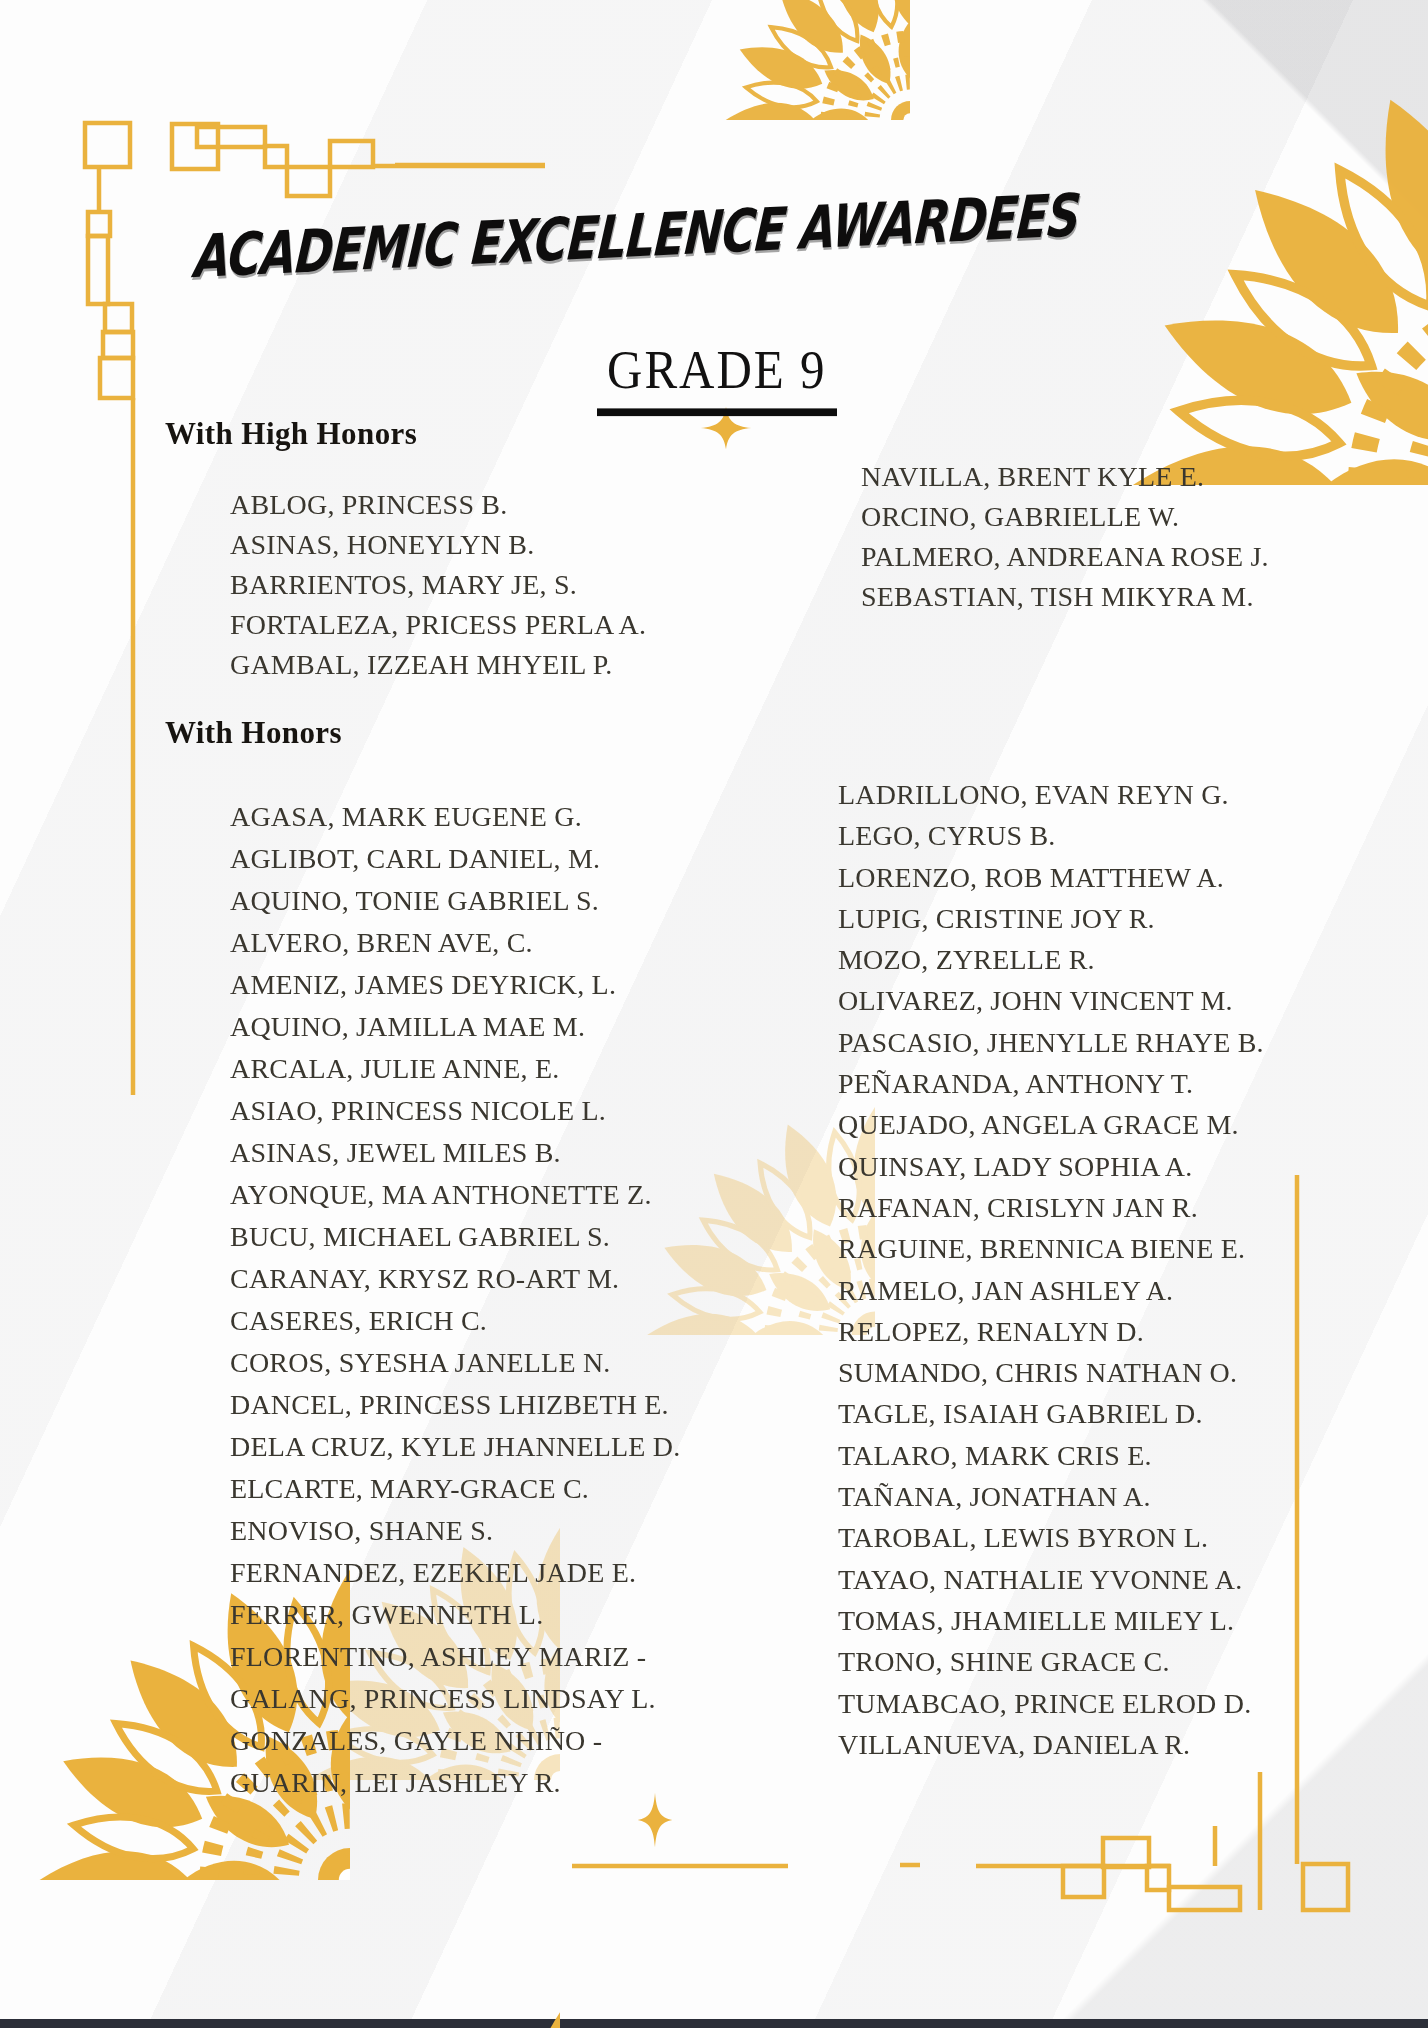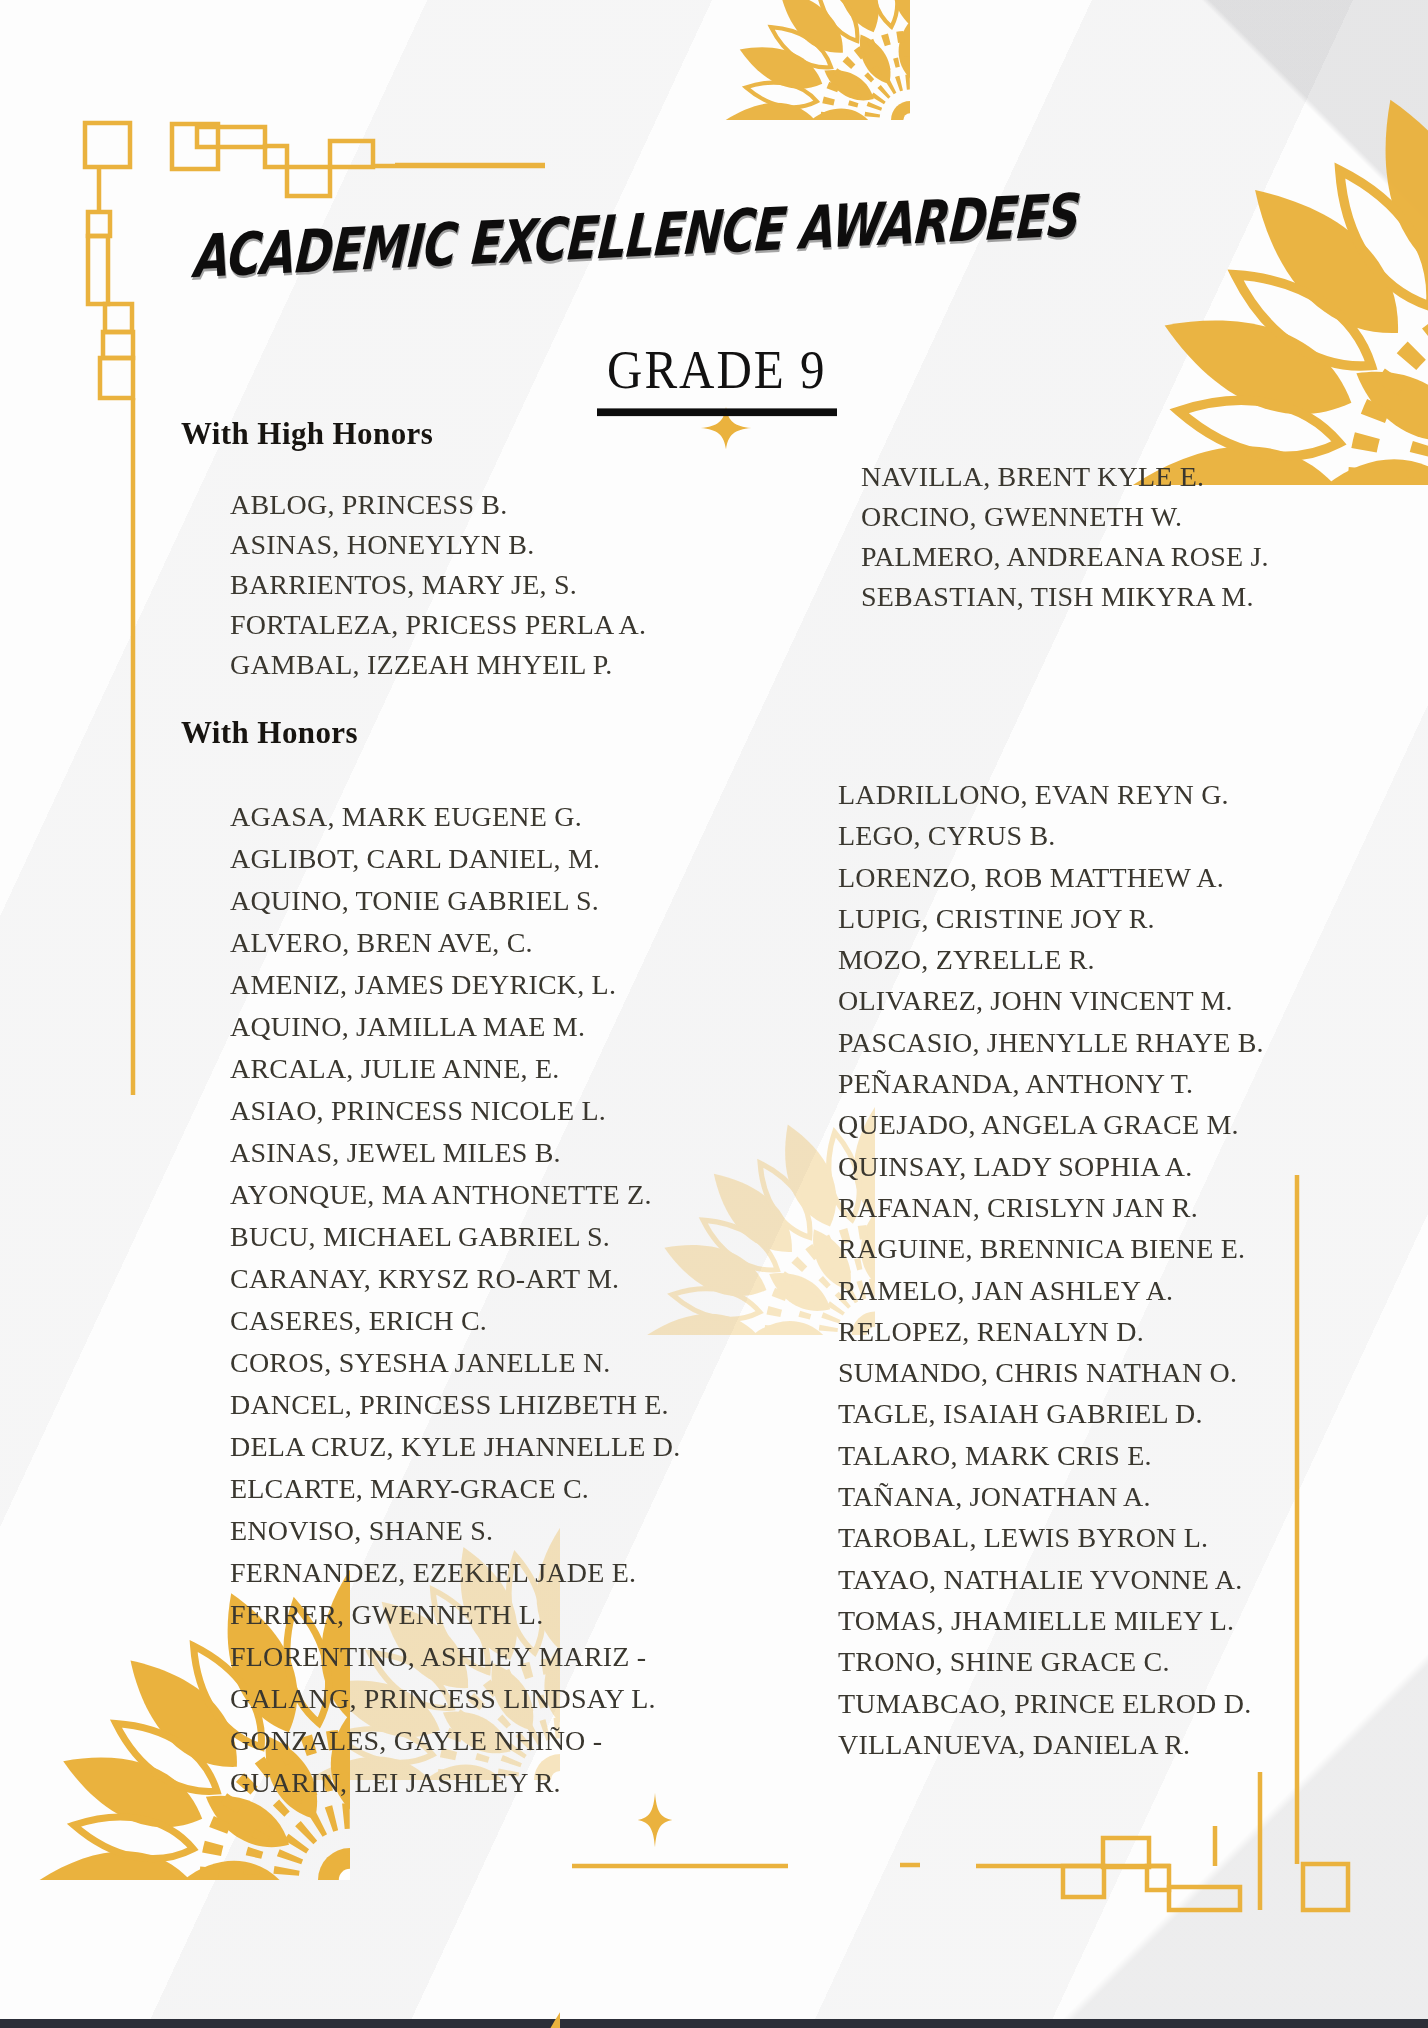--- a/index.html
+++ b/index.html
@@ -41,21 +41,21 @@
     transform:rotate(-2.7deg) skewX(-7deg) scaleY(1.28);transform-origin:center;
     text-shadow:1px 2px 0 rgba(0,0,0,.35);
   }
   .grade{
     position:absolute;z-index:3;left:597px;top:338px;
     font-size:49px;letter-spacing:2px;color:#121111;
     padding:0 10px 7px 10px;border-bottom:7px solid #0d0d0d;
     transform:scaleY(1.1);transform-origin:top left;white-space:nowrap;
   }
   .section-heading{
-    position:absolute;z-index:3;left:181px;
+    position:absolute;z-index:3;left:165px;
     font-size:31px;font-weight:bold;color:#171410;letter-spacing:.4px;white-space:nowrap;
   }
   .heading-high{top:416px;}
   .heading-honors{top:703px;margin-top:12px;}
   .name-col{
     position:absolute;z-index:3;color:var(--ink);
     font-size:28px;letter-spacing:.2px;white-space:nowrap;
   }
   .name-line{height:auto;}
   .hh-left  {left:230px;top:477px;line-height:40px;margin-top:8px;}
@@ -201,21 +201,21 @@
   <div class="section-heading heading-high">With High Honors</div>
   <div class="name-col hh-left">
       <div class="name-line">ABLOG, PRINCESS B.</div>
       <div class="name-line">ASINAS, HONEYLYN B.</div>
       <div class="name-line">BARRIENTOS, MARY JE, S.</div>
       <div class="name-line">FORTALEZA, PRICESS PERLA A.</div>
       <div class="name-line">GAMBAL, IZZEAH MHYEIL P.</div>
     </div>
   <div class="name-col hh-right">
       <div class="name-line">NAVILLA, BRENT KYLE E.</div>
-      <div class="name-line">ORCINO, GWENNETH W.</div>
+      <div class="name-line">ORCINO, GABRIELLE W.</div>
       <div class="name-line">PALMERO, ANDREANA ROSE J.</div>
       <div class="name-line">SEBASTIAN, TISH MIKYRA M.</div>
     </div>
 
   <div class="section-heading heading-honors">With Honors</div>
   <div class="name-col wh-left">
       <div class="name-line">AGASA, MARK EUGENE G.</div>
       <div class="name-line">AGLIBOT, CARL DANIEL, M.</div>
       <div class="name-line">AQUINO, TONIE GABRIEL S.</div>
       <div class="name-line">ALVERO, BREN AVE, C.</div>

